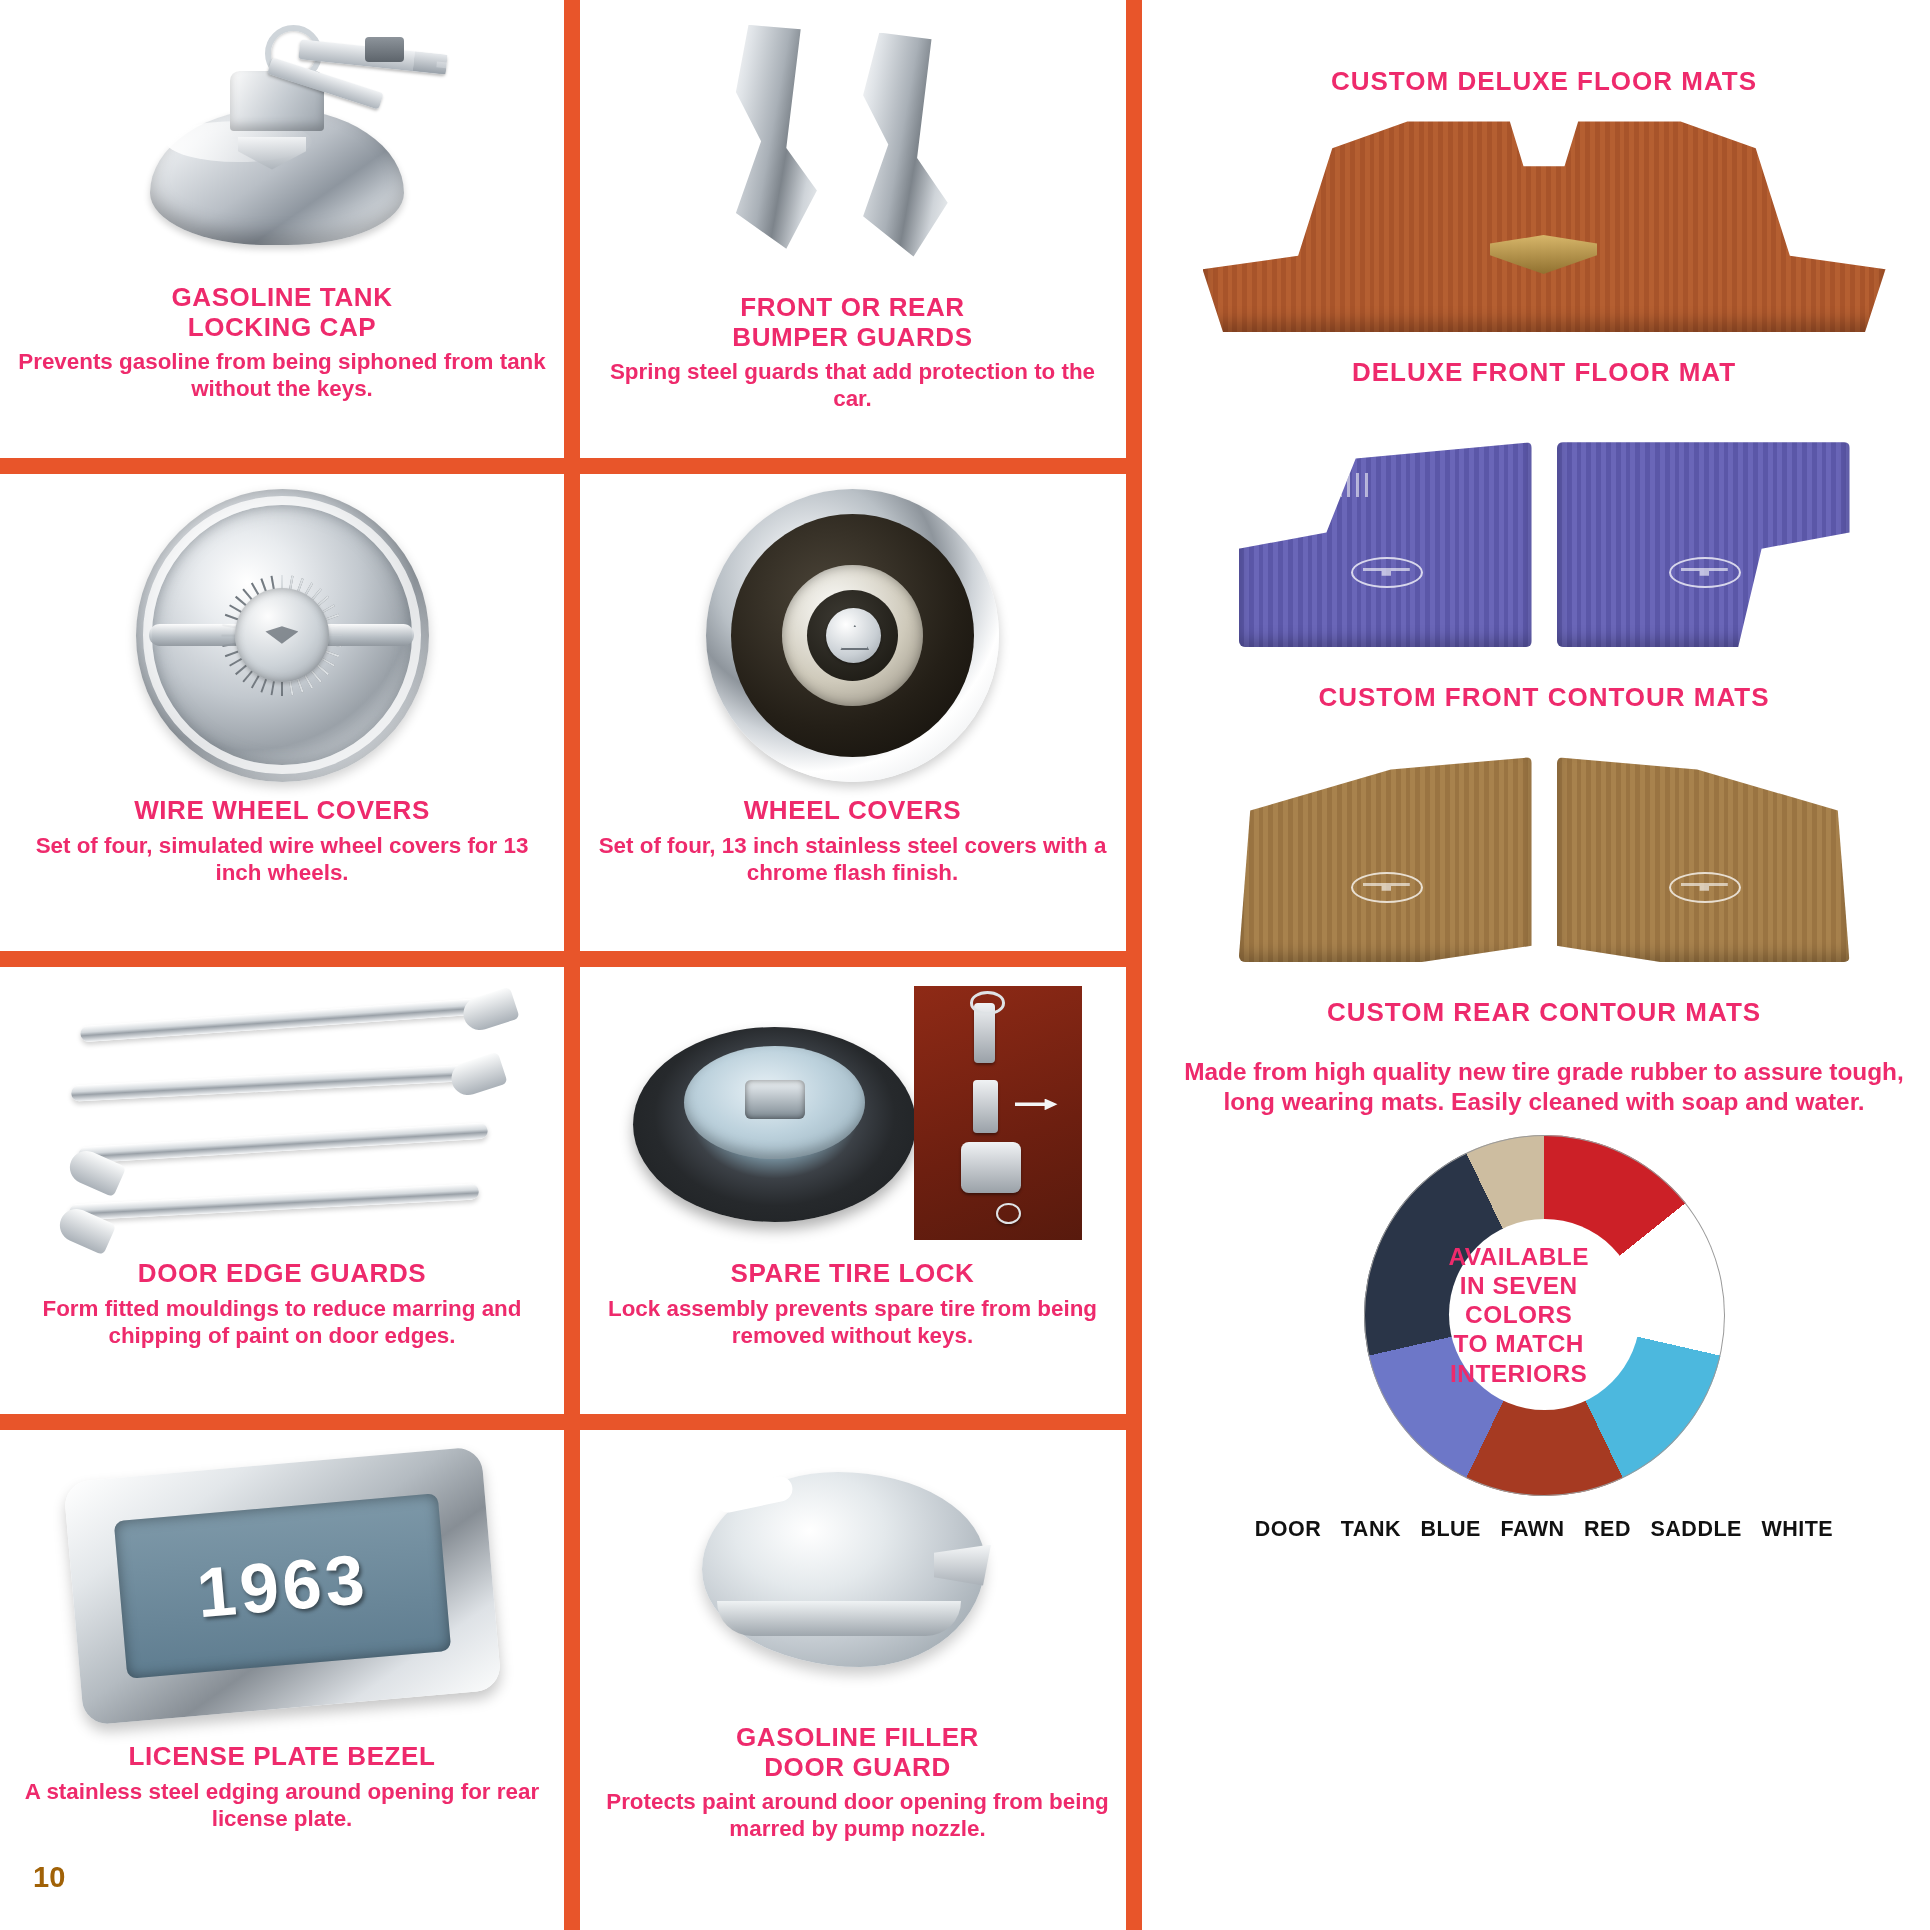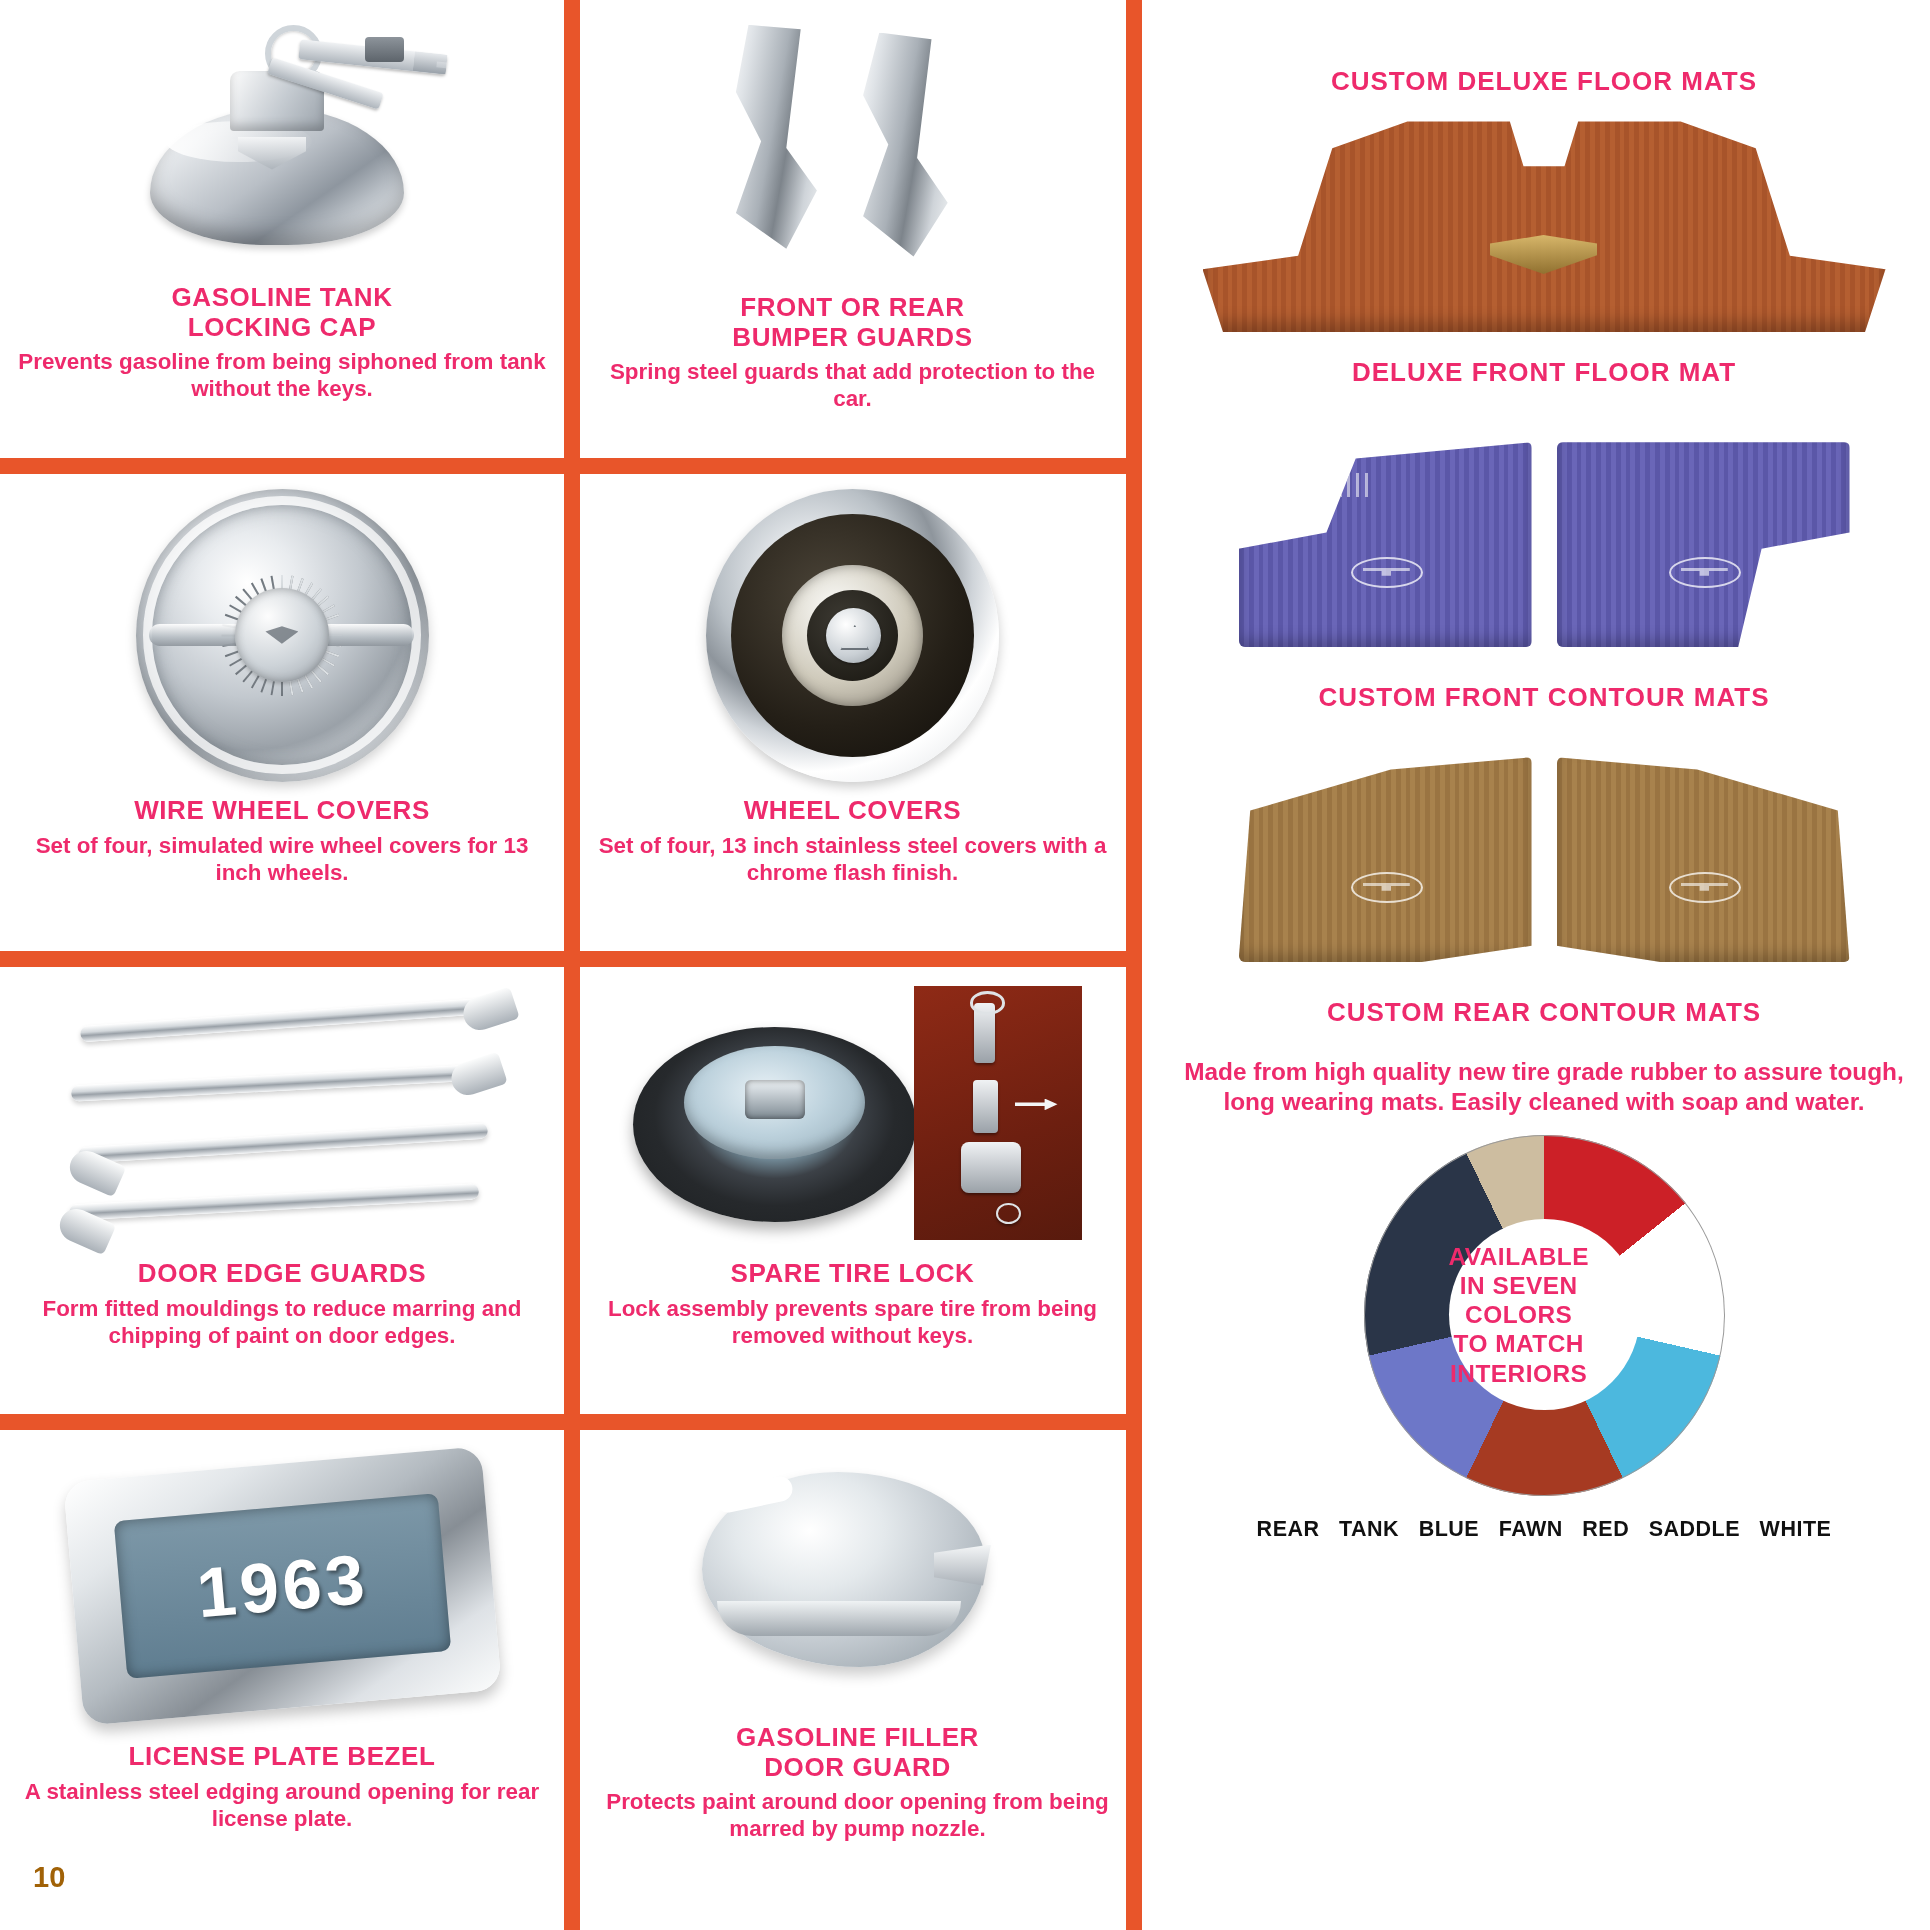--- a/index.html
+++ b/index.html
@@ -644,21 +644,21 @@
           <div class="cw-label" id="cw-center">
               <div>AVAILABLE</div>
               <div>IN SEVEN</div>
               <div>COLORS</div>
               <div>TO MATCH</div>
               <div>INTERIORS</div>
             </div>
         </div>
       </div>
       <div class="cw-names" id="cw-names">
-          <span>REAR</span>
+          <span>DOOR</span>
           <span>TANK</span>
           <span>BLUE</span>
           <span>FAWN</span>
           <span>RED</span>
           <span>SADDLE</span>
           <span>WHITE</span>
         </div>
     </div>
 
   </div>

